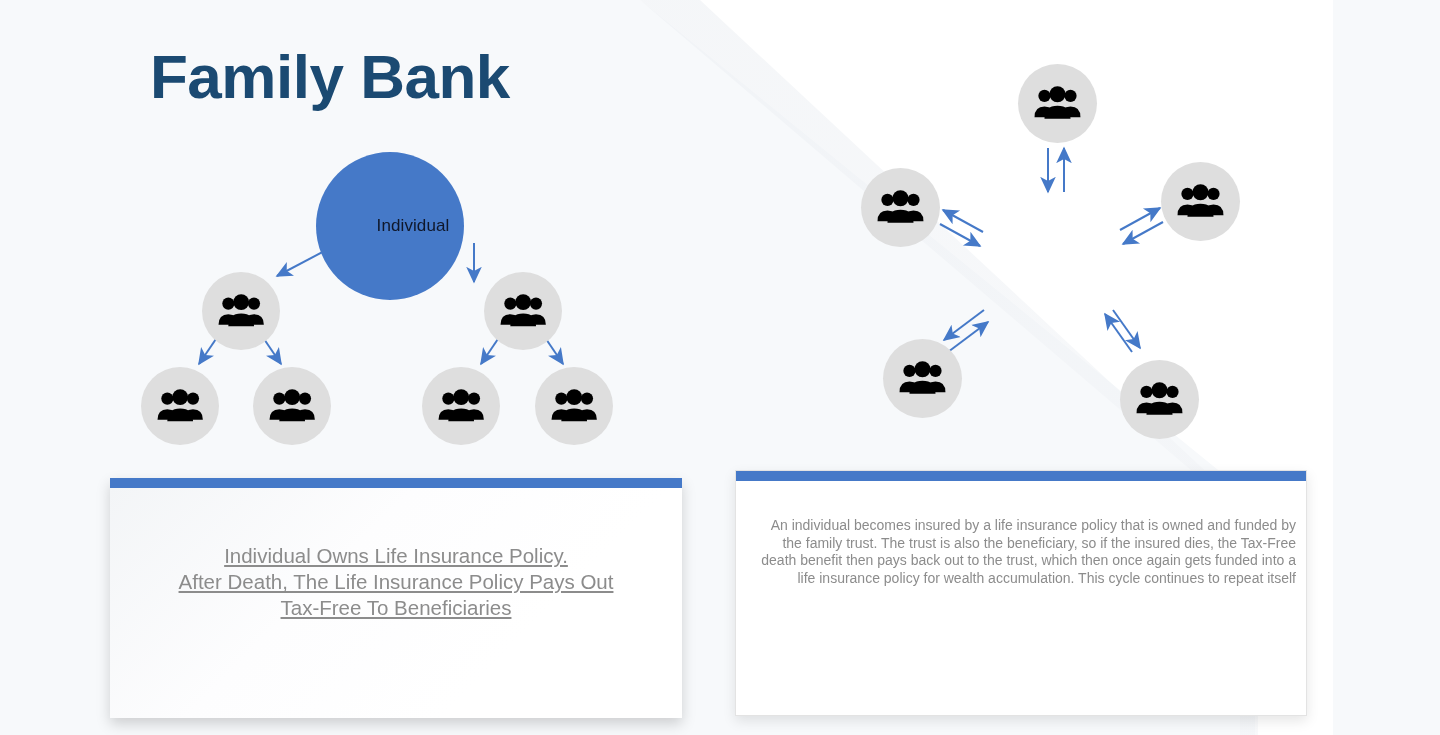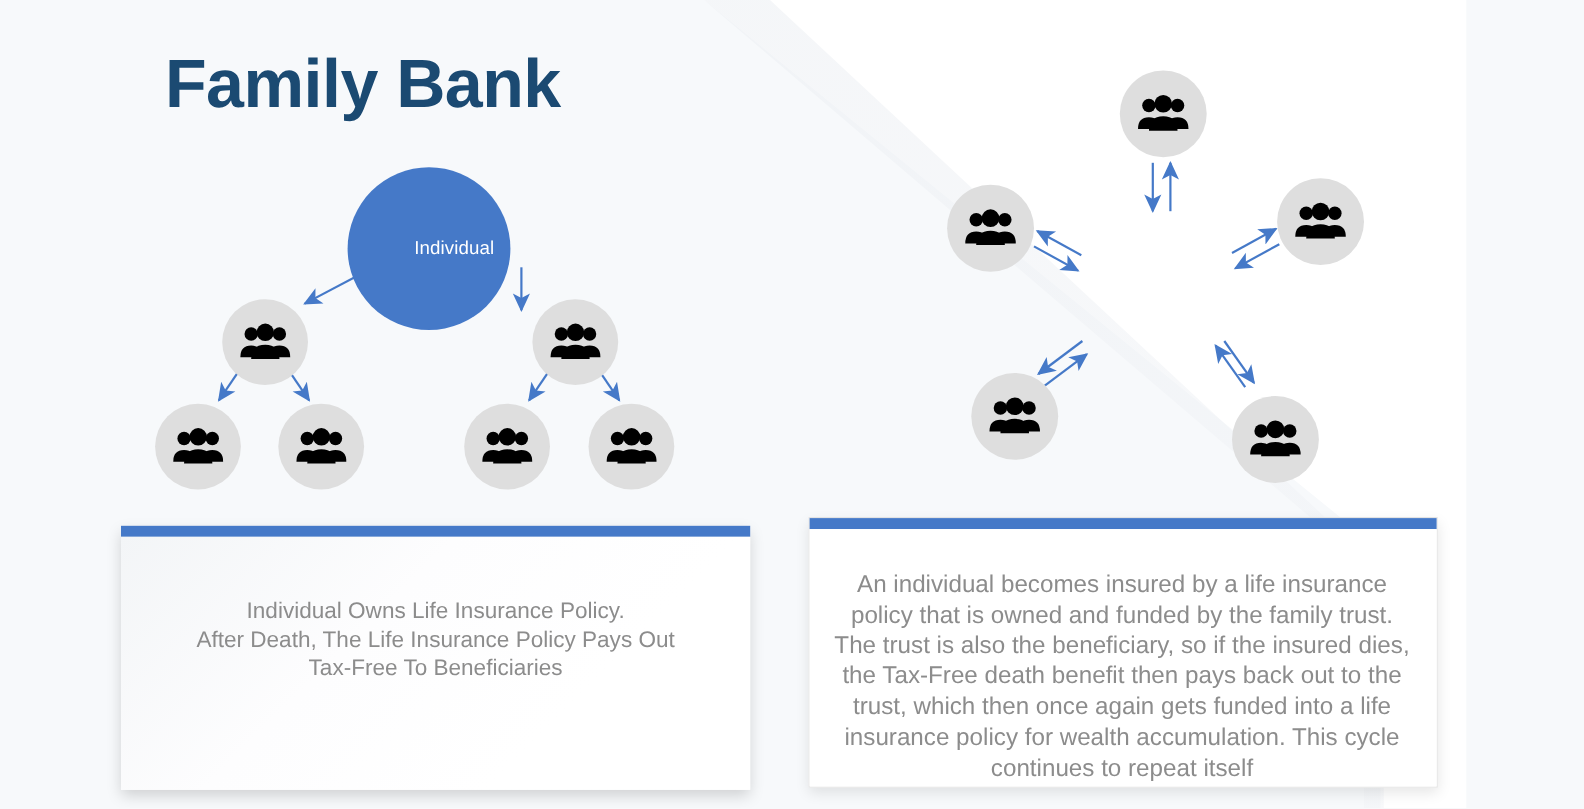--- a/index.html
+++ b/index.html
@@ -66,21 +66,21 @@
   }
   .node.blue {
     background: #4579c8;
     color: #ffffff;
   }
   .node.grey {
     background: #dedede;
   }
   .node-label {
     font-size: 17px;
-    color: #ffffff;
+    color: #0f172a;
     text-align: center;
     line-height: 1.35;
     font-weight: 400;
     letter-spacing: 0.1px;
     margin-left: 46px;
   }
   .people-icon {
     width: 62%;
     height: 62%;
     display: block;
@@ -126,40 +126,41 @@
     background: linear-gradient(135deg, #f3f5f7 0%, #fdfdfe 38%, #ffffff 70%);
   }
   #card-left .card-text {
     position: absolute;
     left: 0;
     right: 0;
     top: 55px;
     text-align: center;
     padding: 0 20px;
     box-sizing: border-box;
+    text-decoration: underline;
   }
 
   #card-right {
     left: 735px;
     top: 470px;
     width: 572px;
     height: 246px;
     border: 1px solid #e3e3e3;
     box-shadow: 0 5px 12px rgba(0,0,0,0.10);
   }
   #card-right .card-body {
     background: #ffffff;
   }
   #card-right .card-text {
     position: absolute;
     left: 22px;
-    right: 24px;
+    right: 10px;
     top: 36px;
-    text-align: center;
-    font-size: 22px;
+    text-align: right;
+    font-size: 14px;
     line-height: 1.265;
   }
 </style>
 </head>
 <body>
 
 <div id="stage">
 
   <svg id="bg-wedge" viewBox="0 0 1440 735" preserveAspectRatio="none">
     <defs>

